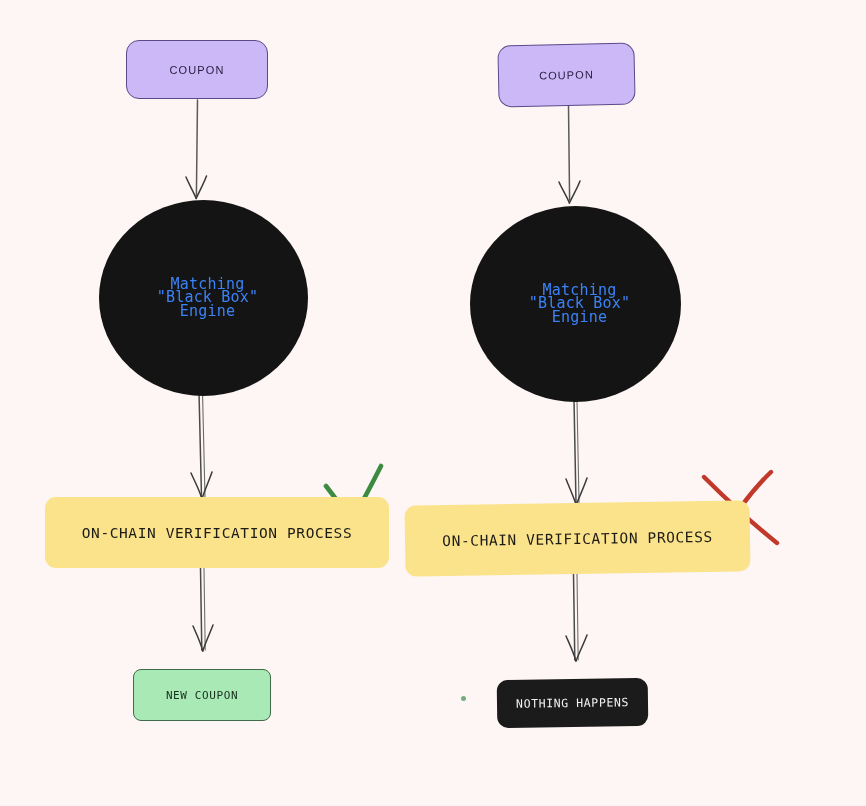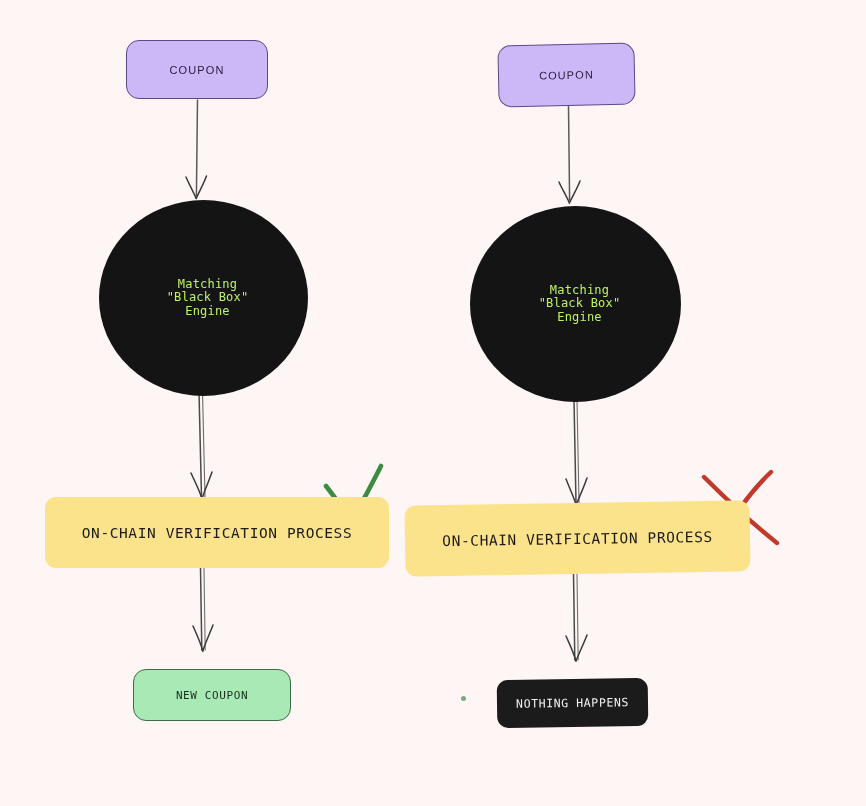--- a/index.html
+++ b/index.html
@@ -67,23 +67,23 @@
     height: 62px;
     transform: rotate(-1.2deg);
   }
 
   
   .engine-circle {
     background: #141414;
     border-radius: 50%;
   }
   .engine-circle .node-label {
-    font-size: 12px;
+    font-size: 15px;
     line-height: 13.5px;
-    color: #bef264;
+    color: #3b82f6;
     letter-spacing: 0.2px;
     margin-left: 8px;
   }
   #engine-left {
     left: 99px;
     top: 200px;
     width: 209px;
     height: 196px;
   }
   #engine-right {
@@ -114,25 +114,25 @@
     top: 503px;
     width: 345px;
     height: 71px;
     transform: rotate(-0.9deg);
   }
 
   
   #result-new-coupon {
     left: 133px;
     top: 669px;
-    width: 158px;
+    width: 138px;
     height: 52px;
     background: #a8e9b6;
     border: 1.5px solid #3f6b49;
-    border-radius: 13px;
+    border-radius: 8px;
   }
   #result-new-coupon .node-label {
     font-size: 11px;
     letter-spacing: 0.6px;
     color: #17301d;
   }
   #result-nothing-happens {
     left: 497px;
     top: 679px;
     width: 151px;

